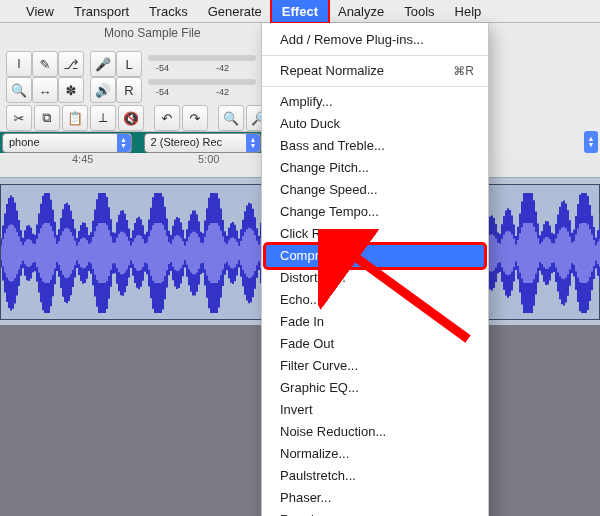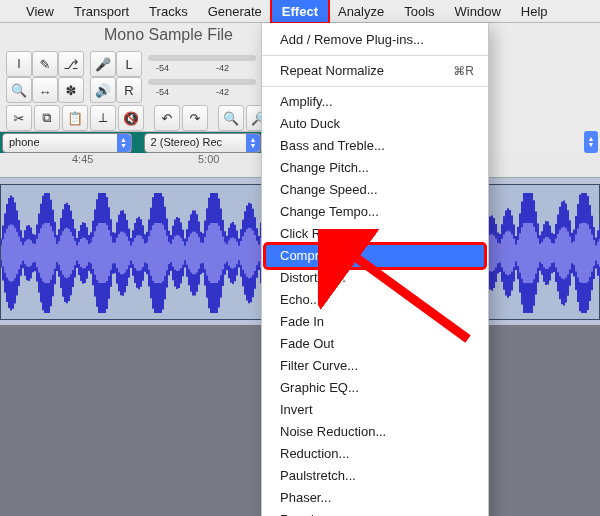--- a/index.html
+++ b/index.html
@@ -41,21 +41,21 @@
     position: relative;
     height: 494px;
     background: #ebebeb;
   }
 
   
   .project-title {
     position: absolute;
     left: 104px;
     top: 3px;
-    font-size: 16px;
+    font-size: 12px;
     color: #555;
   }
 
   
   .tool-grid {
     position: absolute;
     left: 6px;
     top: 28px;
     display: grid;
     grid-template-columns: repeat(3, 24px);
@@ -286,21 +286,20 @@
 <body>
 
 <div class="menubar">
   <div class="menu">View</div>
   <div class="menu">Transport</div>
   <div class="menu">Tracks</div>
   <div class="menu">Generate</div>
   <div class="menu active">Effect</div>
   <div class="menu">Analyze</div>
   <div class="menu">Tools</div>
-  <div class="menu">Window</div>
   <div class="menu">Help</div>
 </div>
 
 <div class="app-body">
 
   <div class="project-title">Mono Sample File</div>
 
   <div class="tool-grid">
     <div class="tool-btn">Ｉ</div>
     <div class="tool-btn">✎</div>
@@ -801,21 +800,21 @@
         <div class="item">
           <span>Graphic EQ...</span>
         </div>
         <div class="item">
           <span>Invert</span>
         </div>
         <div class="item">
           <span>Noise Reduction...</span>
         </div>
         <div class="item">
-          <span>Reduction...</span>
+          <span>Normalize...</span>
         </div>
         <div class="item">
           <span>Paulstretch...</span>
         </div>
         <div class="item">
           <span>Phaser...</span>
         </div>
         <div class="item">
           <span>Repair</span>
         </div>

